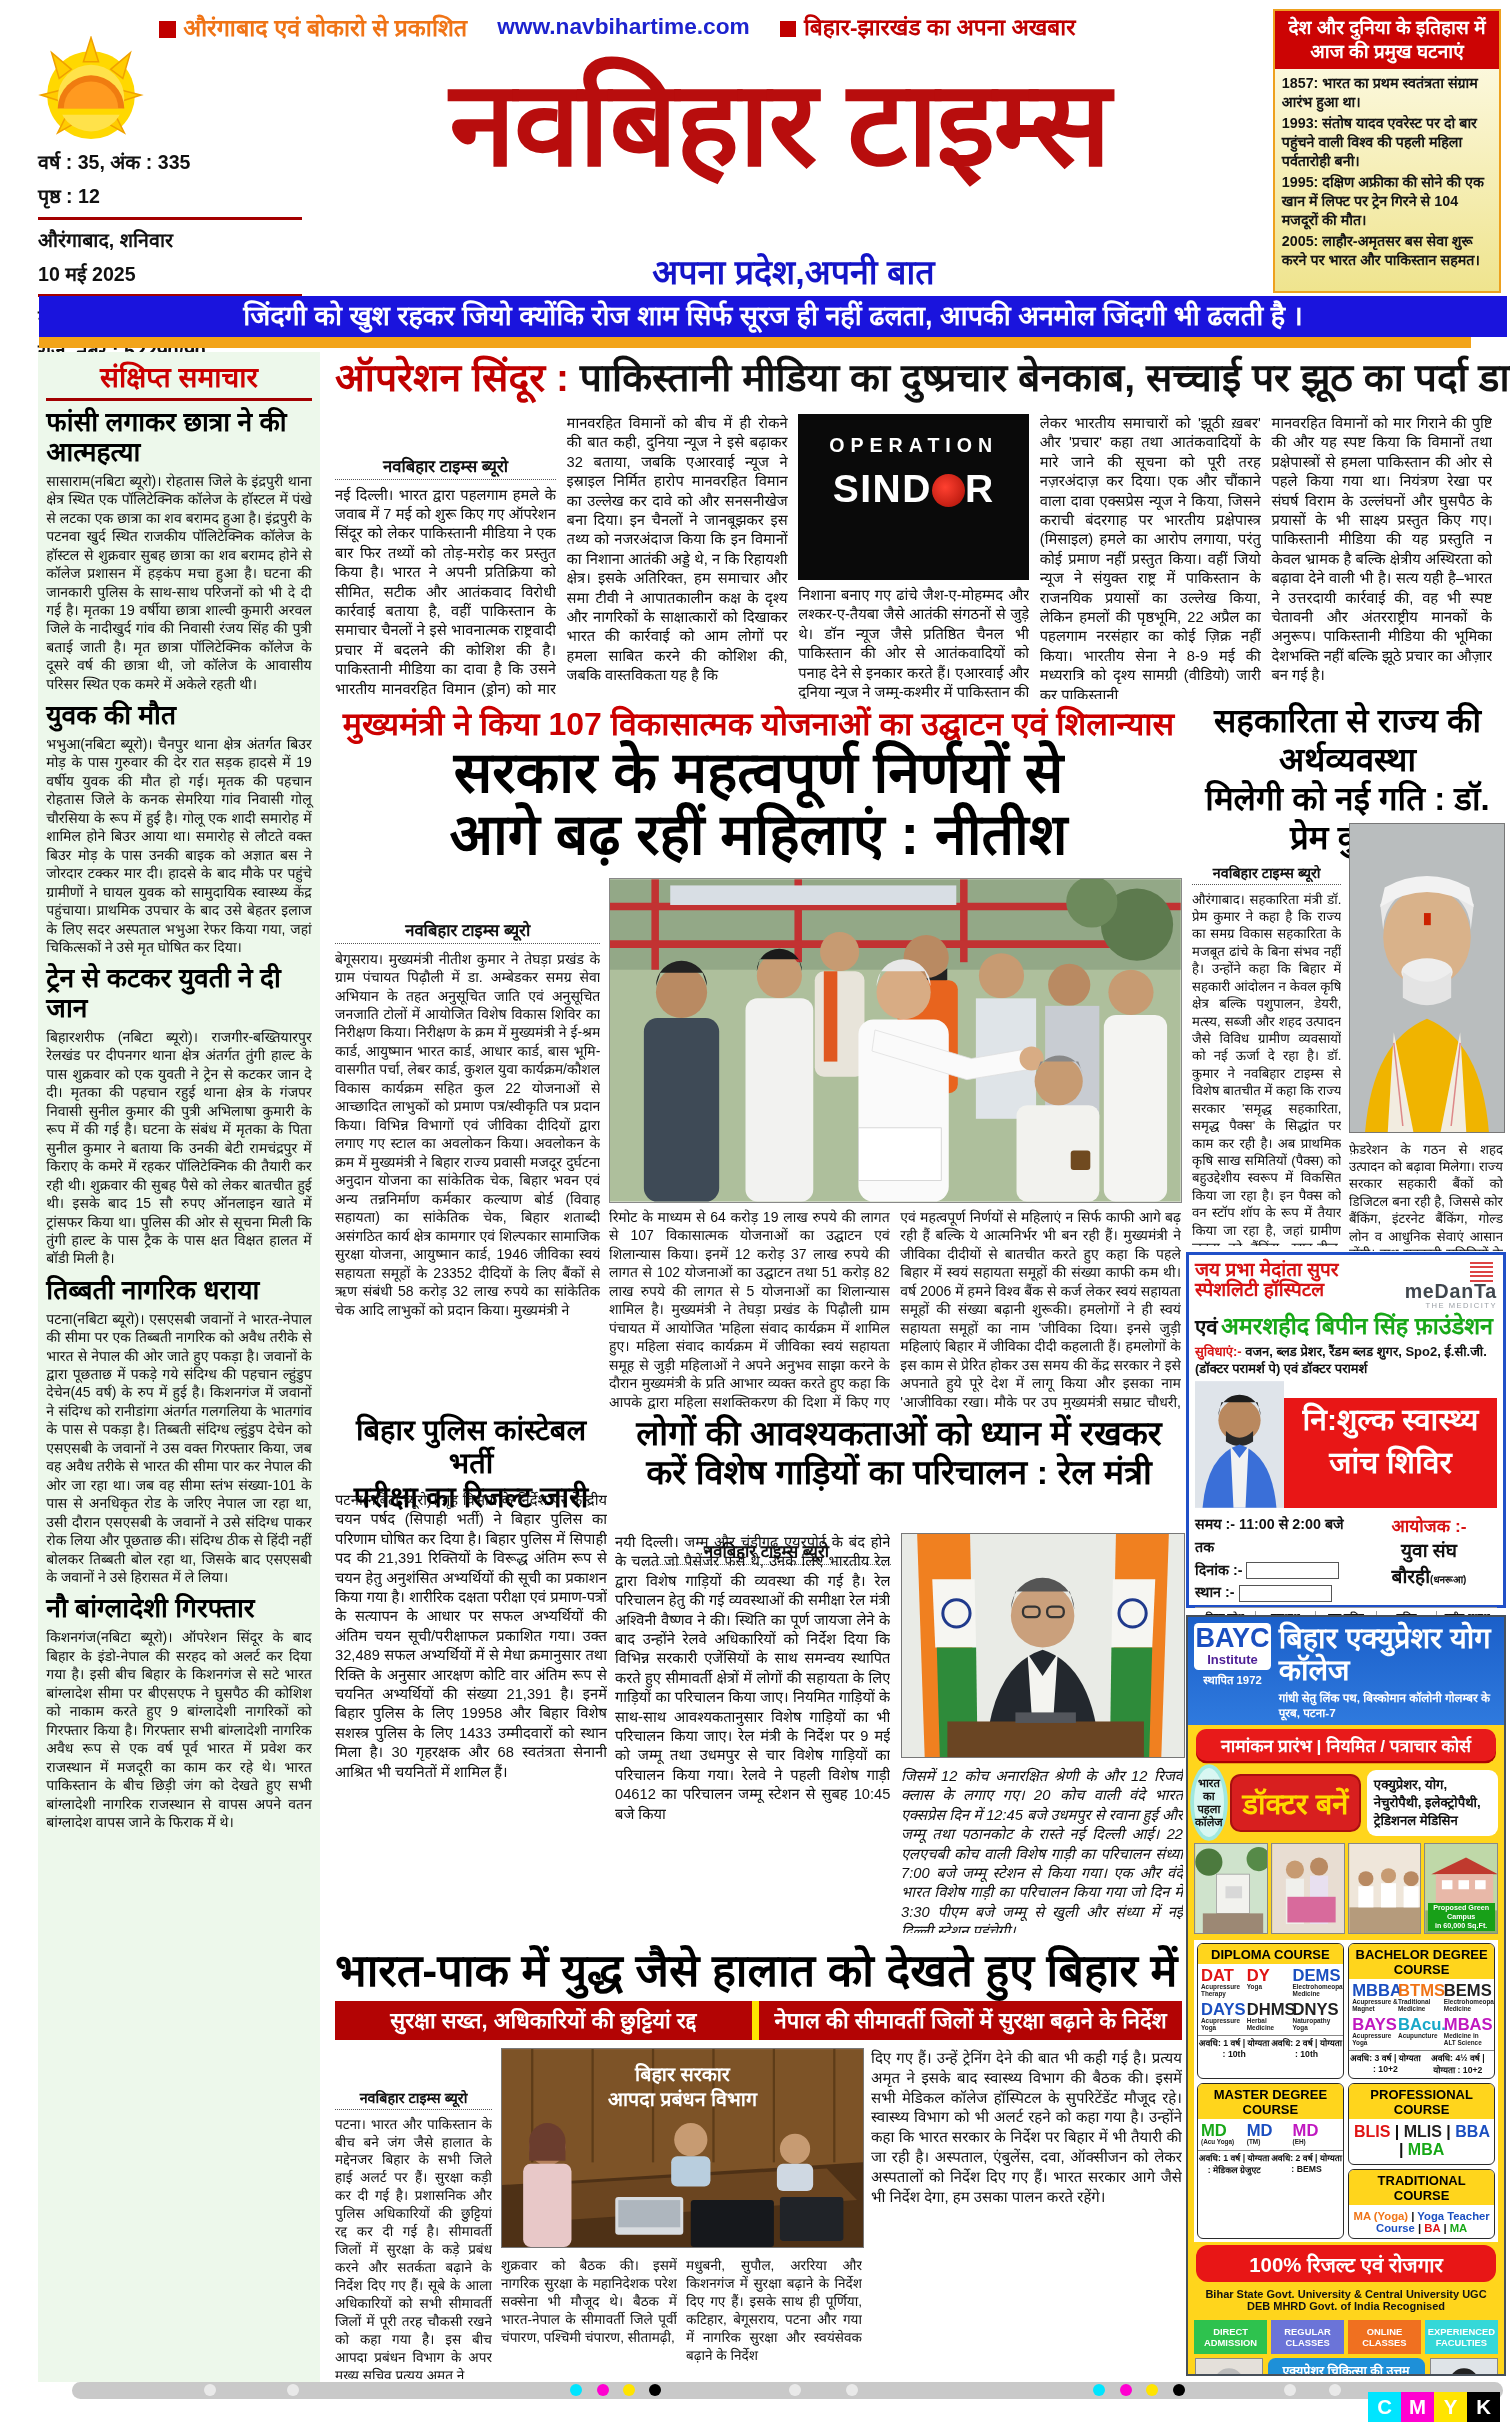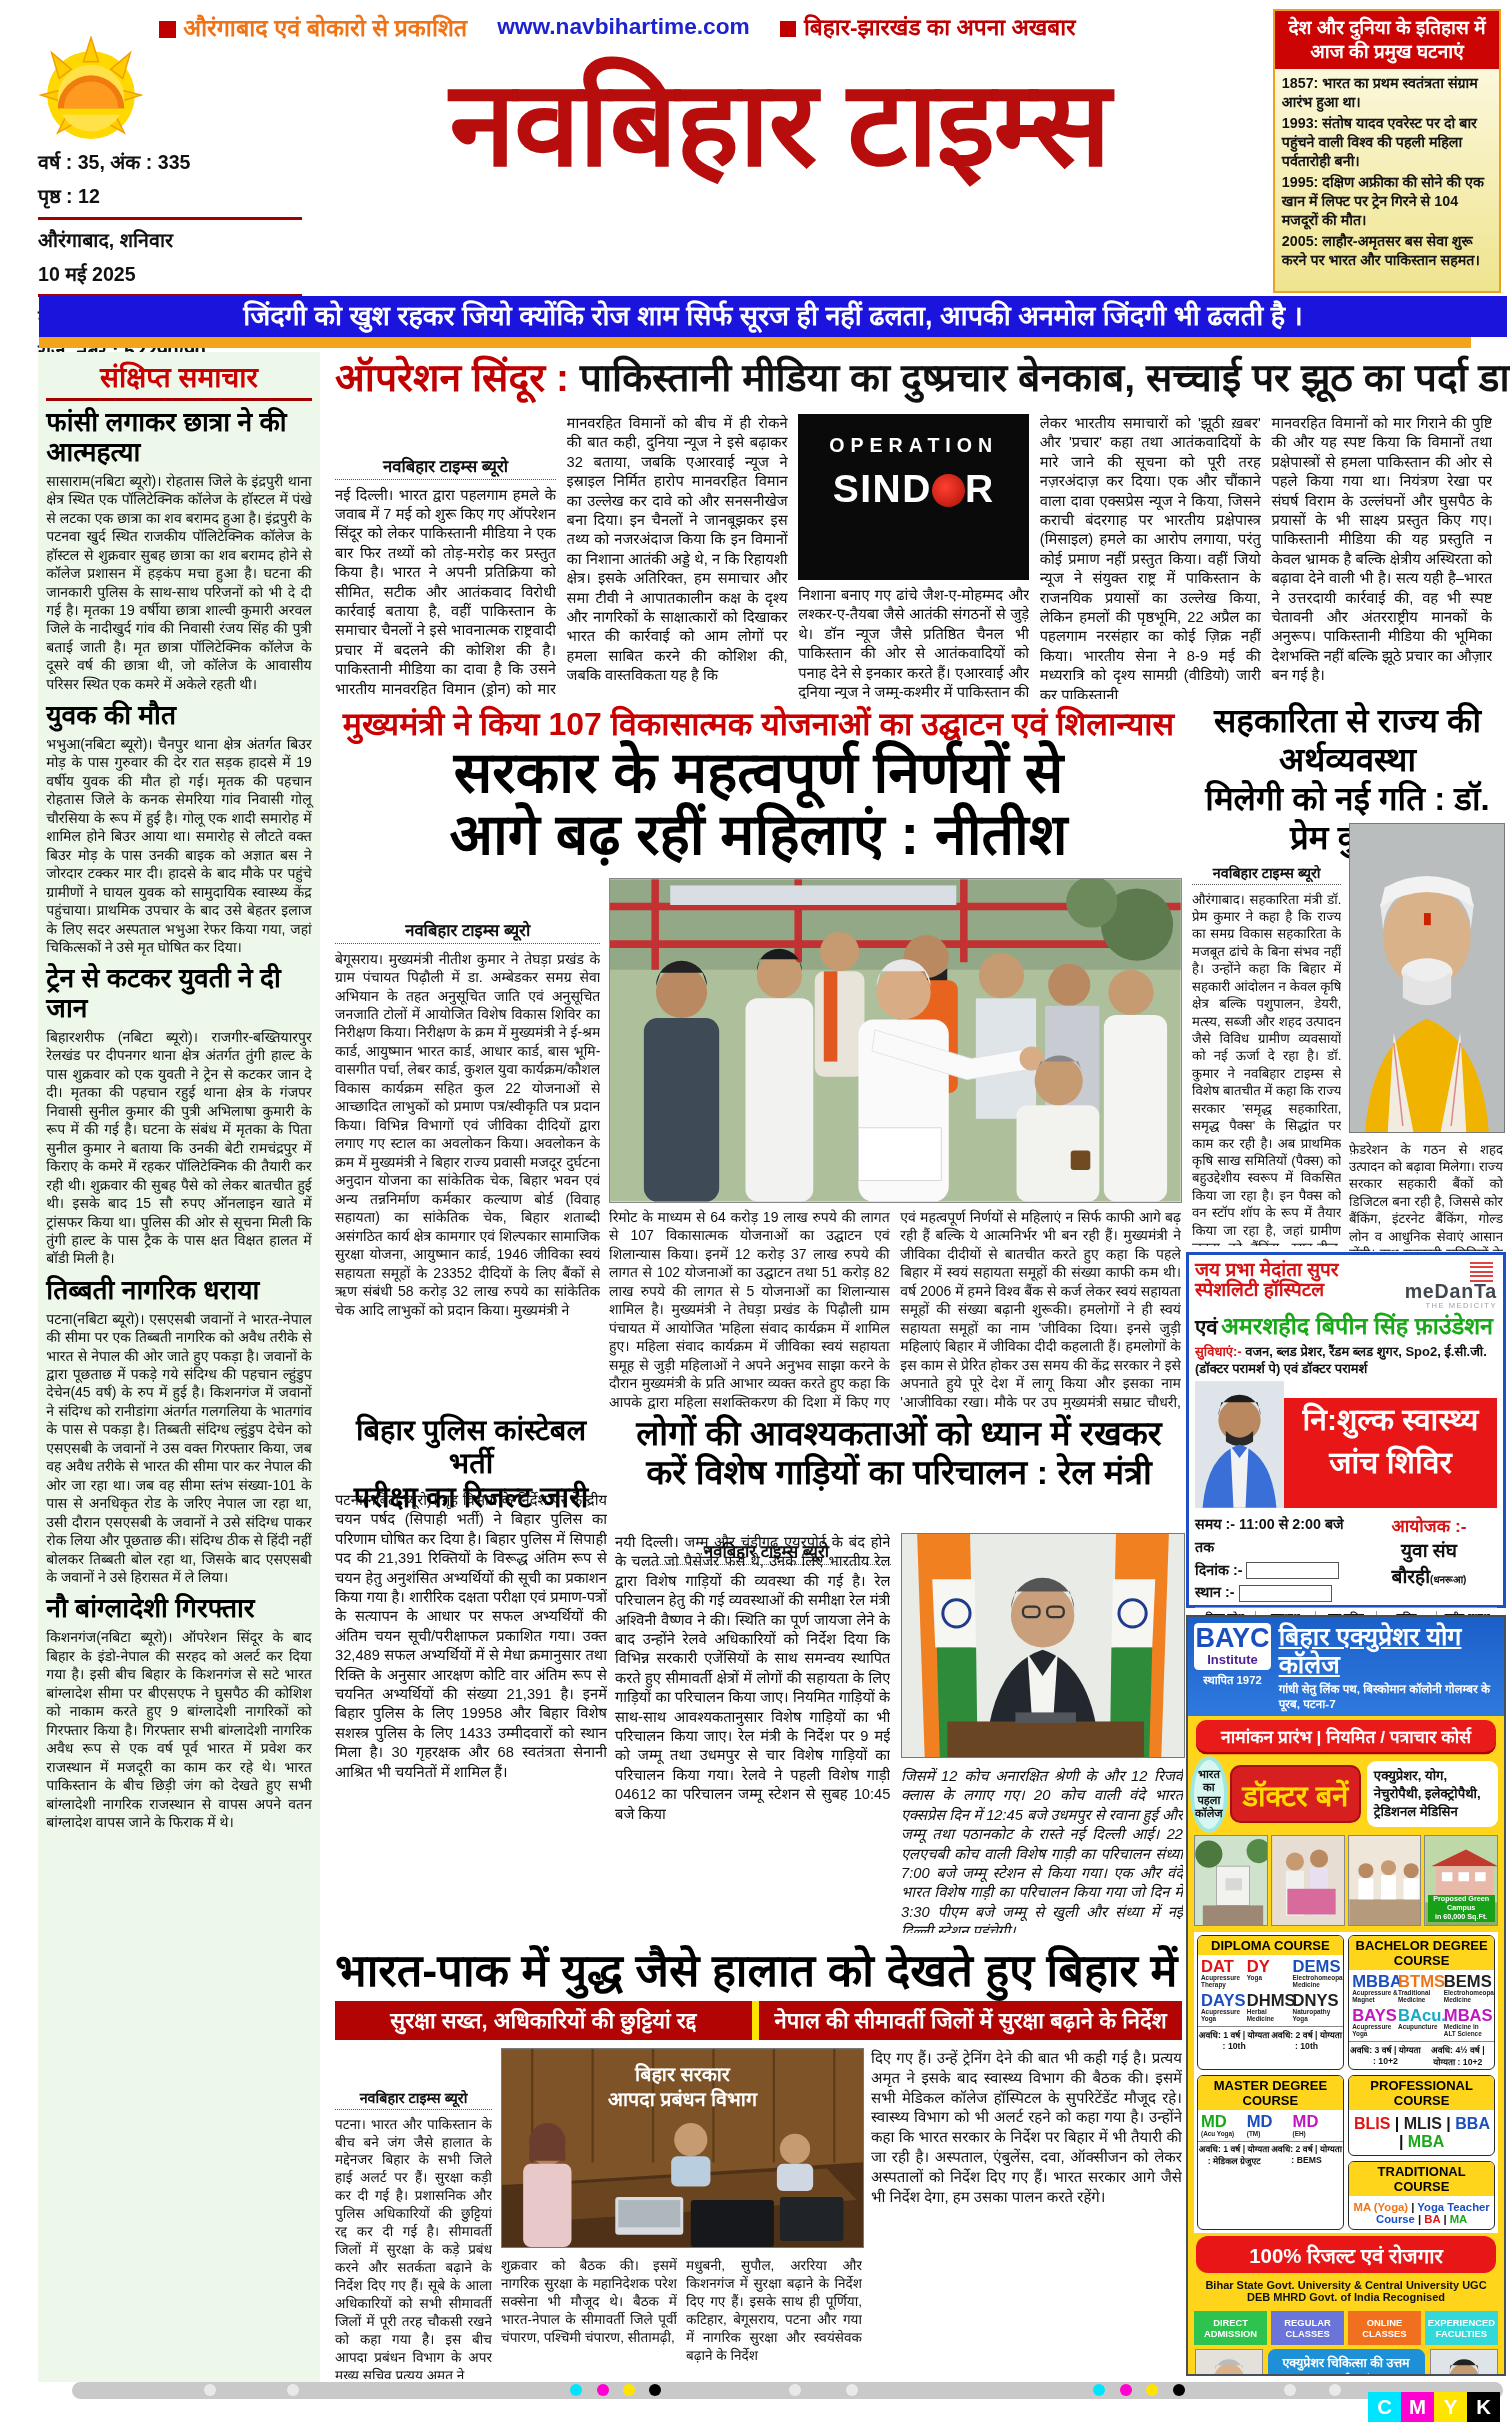--- a/index.html
+++ b/index.html
@@ -107,21 +107,21 @@
   .med-addr{background:#111;color:#fff;font-size:11px;font-weight:bold;text-align:center;padding:2.3px 1.5px;margin-top:2.3px;}
   .med-cont{font-size:10.2px;font-weight:bold;text-align:center;margin-top:2.3px;}
   
   .bayc{top:1615px;left:1186px;width:320px;height:761px;border:2.3px solid #47505a;box-sizing:border-box;background:#ffd51c;}
   .bayc-hd{background:linear-gradient(#1b5fc9,#2f7ade);padding:6px 6px 4.5px 6px;display:flex;gap:7.6px;}
   .bayc-logo{width:82px;text-align:center;}
   .bayc-logobox{background:#fff;border-radius:4.5px;padding:2.3px 1.5px;}
   .bayc-logobox .l1{color:#1b4fc0;font-size:27px;font-weight:bold;line-height:1;}
   .bayc-logobox .l2{color:#4c1d95;font-size:13px;font-weight:bold;}
   .bayc-est{color:#fff;font-size:11.3px;font-weight:bold;margin-top:2.3px;}
-  .bayc-name{color:#fff;font-size:25px;font-weight:bold;line-height:1.1;text-decoration:underline;}
+  .bayc-name{color:#fff;font-size:29px;font-weight:bold;line-height:1.1;}
   .bayc-addr{color:#fff;font-size:11.7px;font-weight:bold;margin-top:3px;line-height:1.3;}
   .bayc-enroll{background:#e81a1a;border-radius:10.6px;margin:4.5px 7.6px;color:#fff;font-size:17.4px;font-weight:bold;text-align:center;padding:3.8px 0;box-shadow:0 2.3px 0 #a00;}
   .bayc-mid{display:flex;align-items:center;gap:6px;padding:3px 6px;}
   .starburst{width:69px;height:69px;background:#d8f7f2;border-radius:50%;box-shadow:0 0 0 3.8px #9fe8df;
              display:flex;align-items:center;justify-content:center;text-align:center;font-size:11.3px;font-weight:bold;line-height:1.15;}
   .docbtn{background:#d81f1f;border:2.3px solid #a81010;border-radius:10.6px;color:#ffd900;font-size:29px;font-weight:bold;padding:7.6px 10.6px;white-space:nowrap;}
   .streams{background:#fff;border-radius:9px;font-size:13.2px;font-weight:bold;padding:6px 6.8px;line-height:1.35;}
   .bayc-strip{display:flex;gap:3px;padding:3px 6px;}
   .bayc-strip .ph{position:relative;width:76px;height:89px;border:0.8px solid #888;overflow:hidden;}
   .bayc-note{position:absolute;left:2.3px;bottom:2.3px;right:2.3px;background:#18a018;color:#fff;font-size:7.2px;font-weight:bold;text-align:center;line-height:1.2;padding:0.8px;}
@@ -190,20 +190,21 @@
     <div>पृष्ठ : 12</div>
     <div class="rule"></div>
     <div>औरंगाबाद, शनिवार</div>
     <div>10 मई 2025</div>
     <div class="rule"></div>
     <div>मूल्य : 3.00 रुपये</div>
     <div>रजि. नंबर : 52290/90</div>
   </div>
 
   <div class="abs masthead">नवबिहार टाइम्स</div>
+  <div class="abs tagline">अपना प्रदेश,अपनी बात</div>
 
   <div class="abs histbox">
     <div class="histhead">देश और दुनिया के इतिहास में आज की प्रमुख घटनाएं</div>
     <div class="histbody">
       <div>1857: भारत का प्रथम स्वतंत्रता संग्राम आरंभ हुआ था।</div>
       <div>1993: संतोष यादव एवरेस्ट पर दो बार पहुंचने वाली विश्व की पहली महिला पर्वतारोही बनी।</div>
       <div>1995: दक्षिण अफ्रीका की सोने की एक खान में लिफ्ट पर ट्रेन गिरने से 104 मजदूरों की मौत।</div>
       <div>2005: लाहौर-अमृतसर बस सेवा शुरू करने पर भारत और पाकिस्तान सहमत।</div>
     </div>
   </div>

